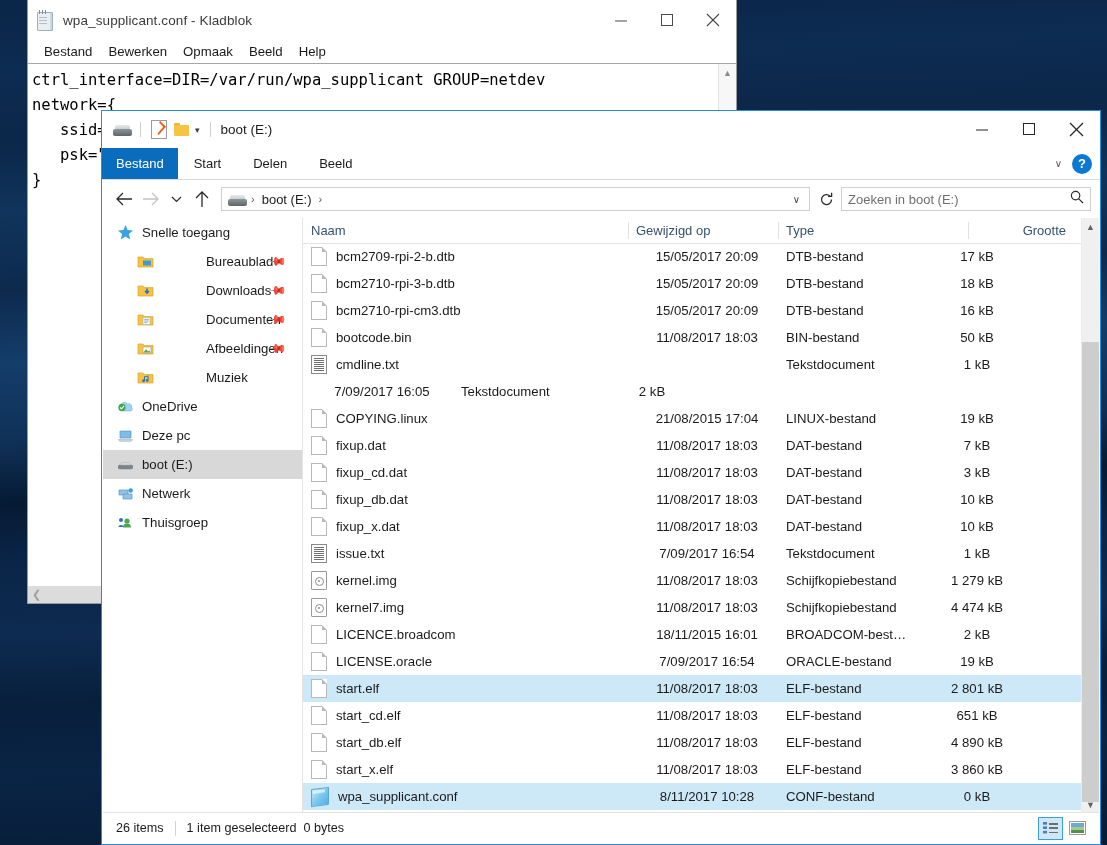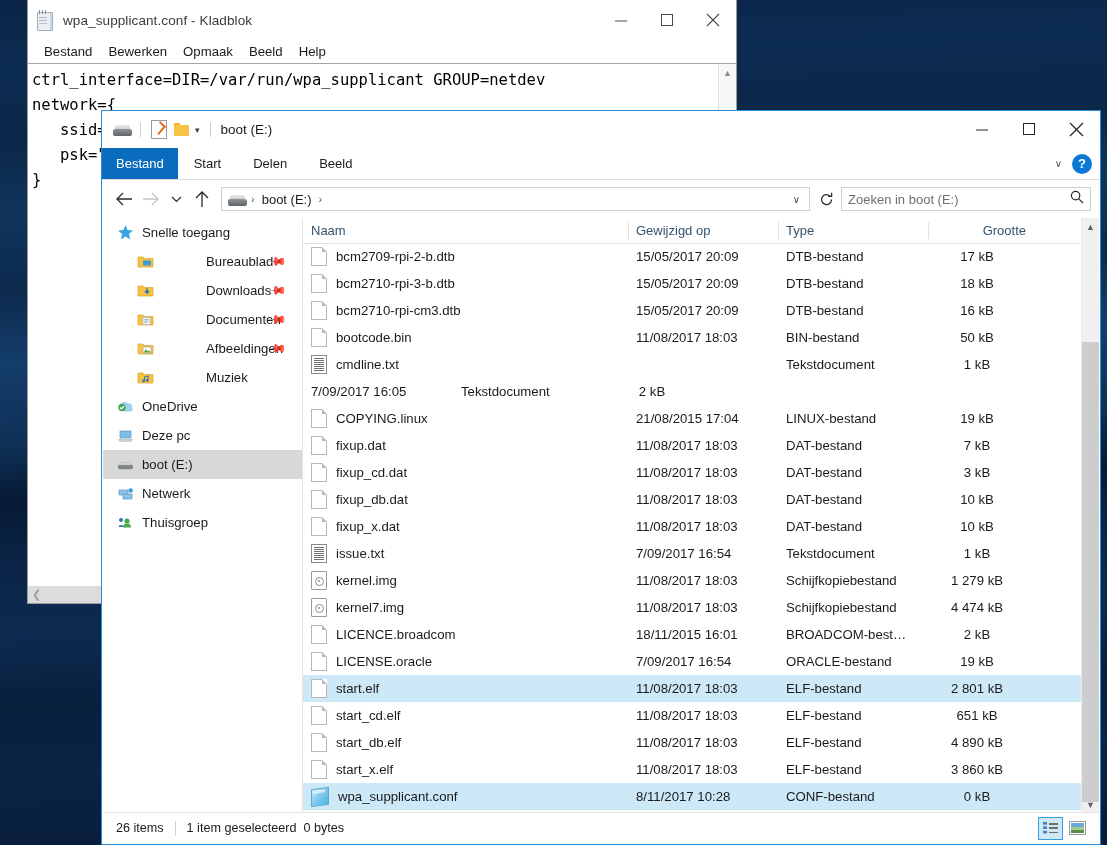--- a/index.html
+++ b/index.html
@@ -140,28 +140,28 @@
 
   .listpane{flex:1;position:relative;overflow:hidden;background:#fff;}
   .colhead{height:25px;display:flex;align-items:center;border-bottom:1px solid #e2e2e2;background:#fff;
            position:relative;}
   .colhead .ch{font-size:13px;color:#34536e;padding-left:8px;box-sizing:border-box;position:relative;height:25px;
                display:flex;align-items:center;}
   .colhead .ch:not(:first-child):before{content:"";position:absolute;left:0;top:4px;bottom:4px;width:1px;background:#e2e2e2;}
   .col-name{width:325px;flex:0 0 325px;}
   .col-date{width:150px;flex:0 0 150px;}
   .col-type{width:150px;flex:0 0 150px;}
-  .col-size{width:108px;flex:0 0 108px;justify-content:flex-end;padding-right:10px;}
+  .col-size{width:108px;flex:0 0 108px;justify-content:flex-end;padding-right:10px;margin-left:40px;}
   .sortmark{position:absolute;left:128px;top:-9px;color:#5b5b5b;font-size:10px;}
 
   .rows{position:absolute;left:0;right:0;top:25px;bottom:0;overflow:hidden;}
   .row{height:27px;display:flex;align-items:center;font-size:13.2px;color:#1b1b1b;}
   .row.sel{background:#cde8f7;}
   .row .c-name{width:325px;flex:0 0 325px;display:flex;align-items:center;padding-left:8px;box-sizing:border-box;}
-  .row .c-date{width:150px;flex:0 0 150px;padding-left:8px;box-sizing:border-box;}
+  .row .c-date{width:150px;flex:0 0 150px;padding-left:8px;box-sizing:border-box;text-align:center;}
   .row .c-type{width:150px;flex:0 0 150px;padding-left:8px;box-sizing:border-box;}
   .row .c-size{width:108px;flex:0 0 108px;text-align:center;padding-right:10px;box-sizing:border-box;}
   .fico{width:14px;height:17px;margin-right:9px;flex:0 0 auto;position:relative;}
   .fico.blank{background:#fff;border:1px solid #b8b8b8;}
   .fico.blank:after{content:"";position:absolute;right:-1px;top:-1px;border-width:0 5px 5px 0;
     border-style:solid;border-color:#ffffff #ffffff #b8b8b8 #b8b8b8;}
   .fico.txt{background:#fff;border:1px solid #8a8a8a;}
   .fico.txt:before{content:"";position:absolute;left:2px;top:2px;right:2px;bottom:2px;
     background:repeating-linear-gradient(to bottom,#6f6f6f 0 1px,transparent 1px 2px);}
   .fico.img{background:#fff;border:1px solid #9a9a9a;border-radius:1px;}

